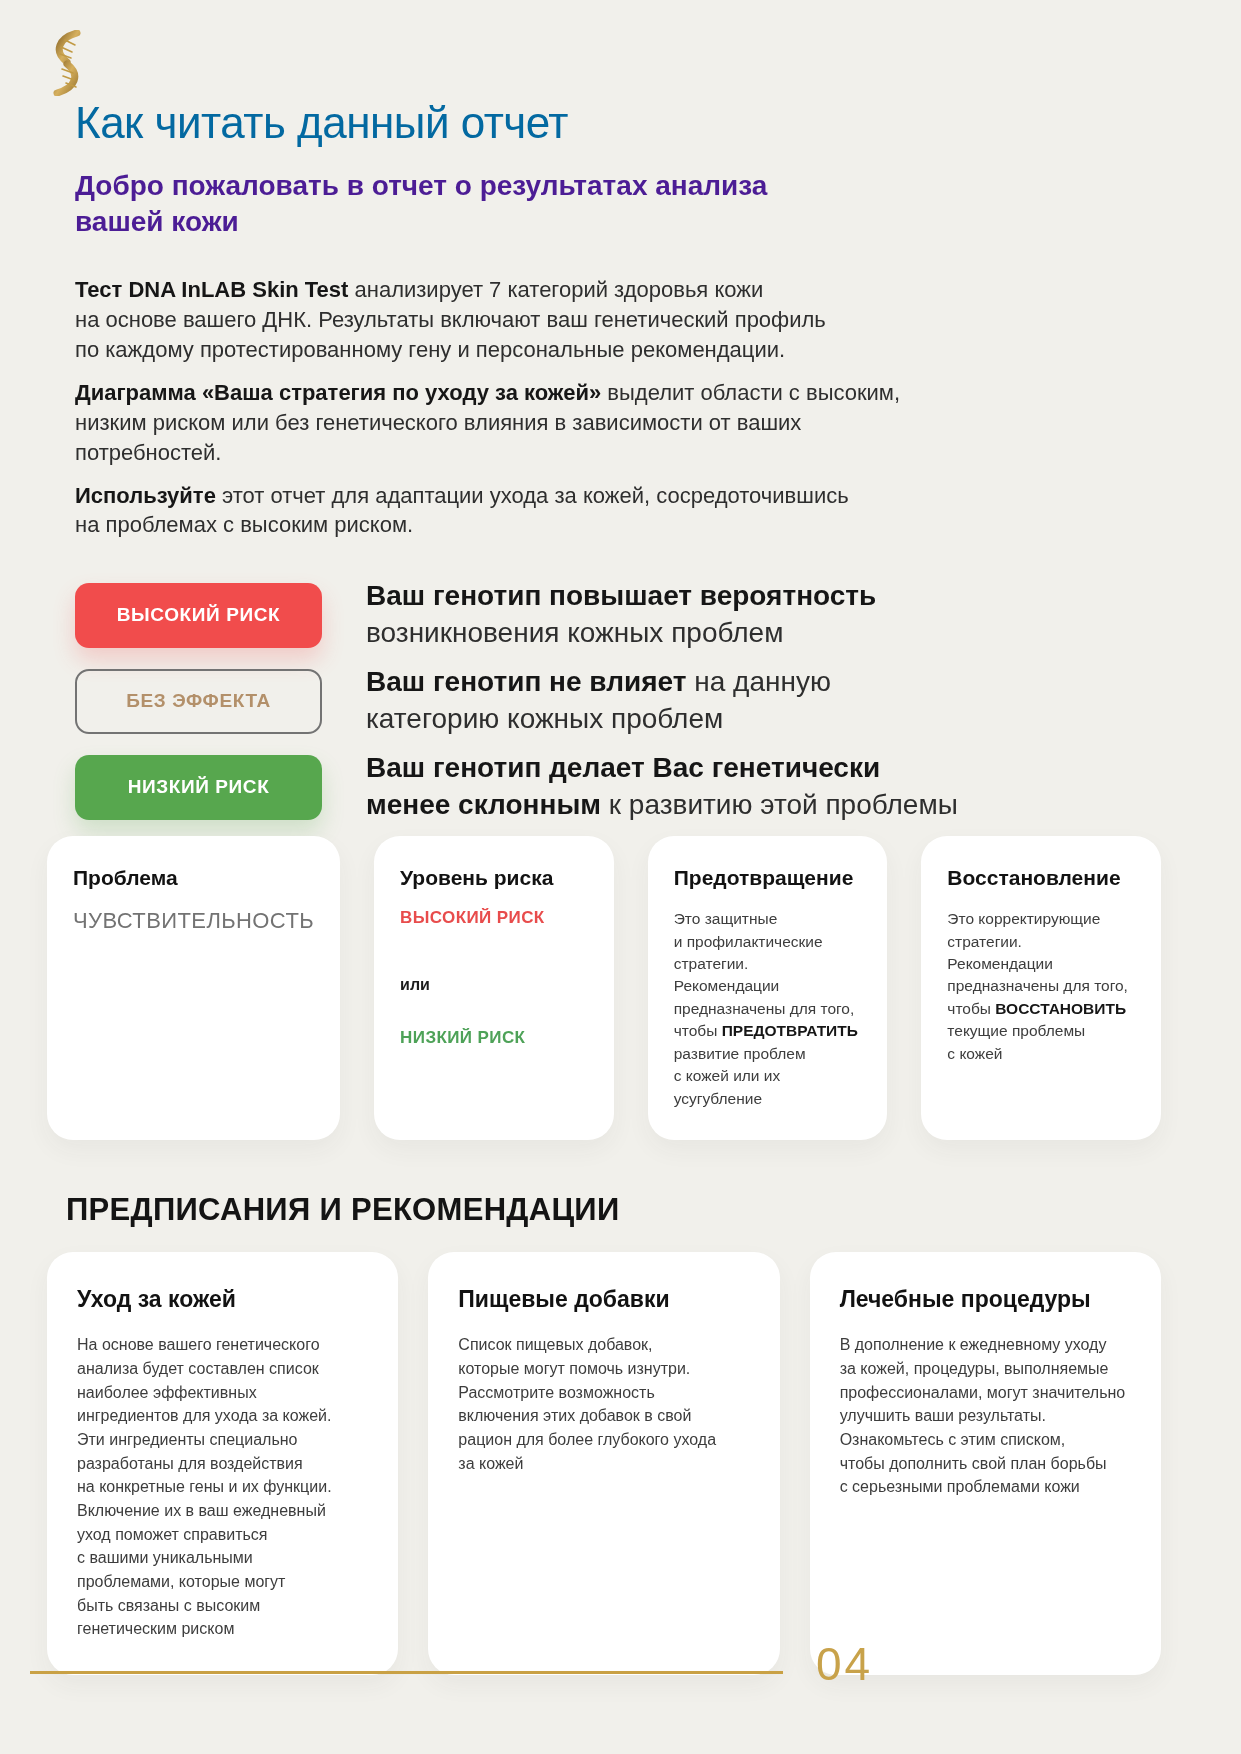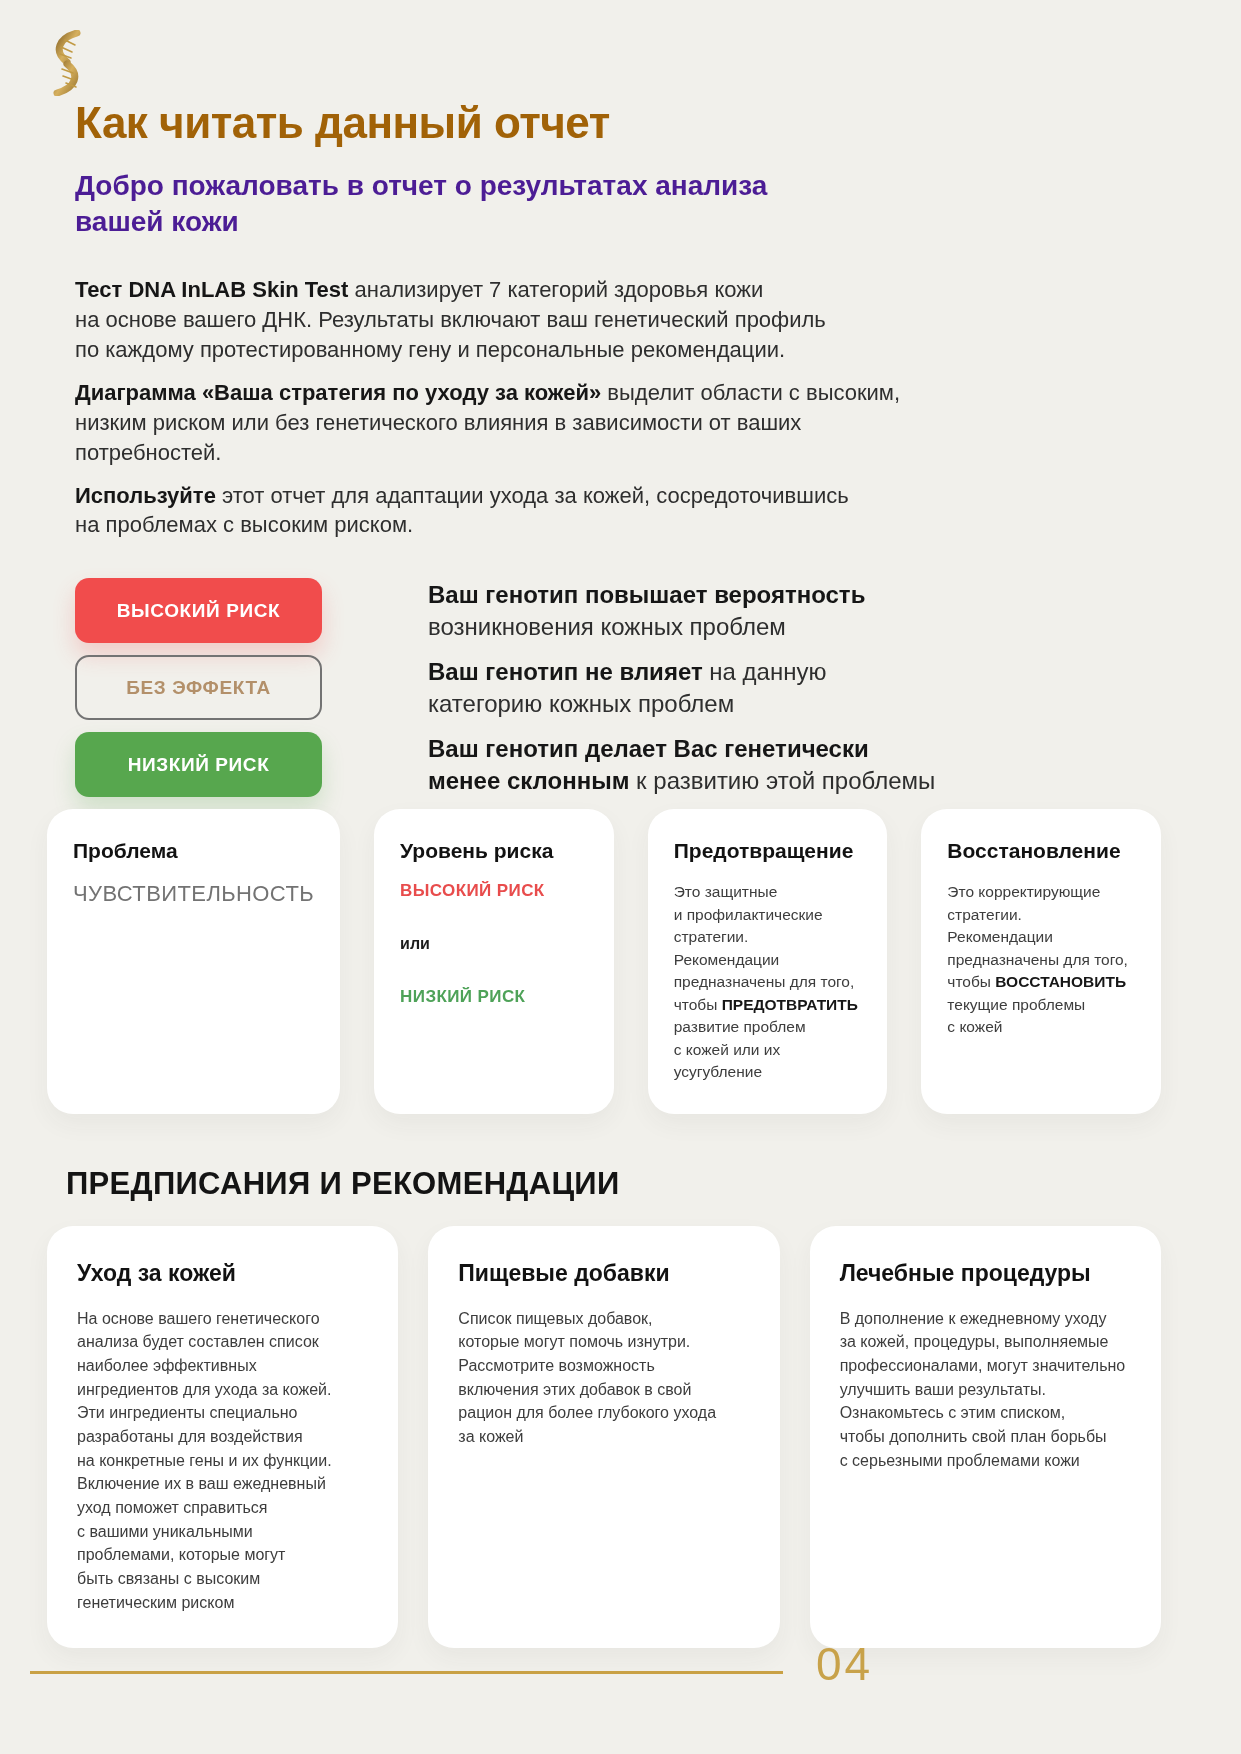--- a/index.html
+++ b/index.html
@@ -6,36 +6,36 @@
   html,body { background:#e8e7e2; }
   body { font-family:"Liberation Sans","DejaVu Sans",sans-serif; }
   .page{
     position:relative; width:1241px; height:1754px; margin:0 auto;
     background:#F1F0EB; overflow:hidden; color:#1c1c1c;
   }
   .logo{ position:absolute; top:30px; left:44px; width:48px; height:66px; }
   .content{ position:relative; padding:98px 80px 0 47px; }
   .indent{ margin-left:28px; }
 
-  h1.title{ font-size:44px; font-weight:700; letter-spacing:-0.5px; color:#a16207; margin-bottom:20px; }
+  h1.title{ font-size:44px; font-weight:400; letter-spacing:-0.5px; color:#0369a1; margin-bottom:20px; }
   h2.subtitle{ font-size:28px; font-weight:700; line-height:1.27; color:#4c1d95; white-space:pre-line; margin-bottom:36px; }
   p.intro{ font-size:22px; line-height:1.36; color:#2e2e2e; white-space:pre-line; margin-bottom:13px; max-width:980px; }
   p.intro b{ color:#161616; }
 
   .legend{ margin-top:38px; }
   .legend-row{ display:flex; align-items:center; margin-bottom:12px; }
   .badge{
     width:247px; min-height:65px; border-radius:14px;
     display:flex; align-items:center; justify-content:center;
     font-size:19px; font-weight:700; letter-spacing:0.6px; flex:0 0 auto;
   }
   .badge-high{ background:#F14C4C; color:#ffffff; box-shadow:0 12px 22px rgba(241,76,76,.22); }
   .badge-none{ background:transparent; border:2px solid #737373; color:#B3906A; }
   .badge-low{ background:#57A74E; color:#ffffff; box-shadow:0 12px 22px rgba(87,167,78,.22); }
-  .legend-text{ margin-left:106px; font-size:24px; line-height:1.32; color:#2e2e2e; white-space:pre-line; }
+  .legend-text{ margin-left:44px; font-size:28px; line-height:1.32; color:#2e2e2e; white-space:pre-line; }
   .legend-text b{ color:#161616; }
 
   h3.section-title{ font-size:31px; font-weight:700; letter-spacing:0.3px; color:#141414; margin-left:19px; }
   .st-strategy{ margin-top:116px; margin-bottom:28px; }
   .st-prescriptions{ margin-top:52px; margin-bottom:24px; }
 
   .cards{ display:grid; gap:34px; }
   .cards-4{ grid-template-columns:repeat(4,1fr); }
   .cards-3{ grid-template-columns:repeat(3,1fr); gap:30px; }
   .card{
@@ -44,21 +44,21 @@
   }
   .cards-4 .card{ min-height:256px; }
   .cards-3 .card{ min-height:312px; padding:34px 30px; }
   .card h4{ font-size:21px; font-weight:700; color:#121212; margin-bottom:18px; }
   .cards-3 .card h4{ font-size:23px; margin-bottom:20px; }
   .card-body{ font-size:15.5px; line-height:1.45; color:#3d3d3d; white-space:pre-line; }
   .cards-3 .card-body{ font-size:16px; line-height:1.48; }
   .card-body b{ color:#161616; }
   .card-caps{ font-size:22px; letter-spacing:0.4px; color:#737373; }
   .risk-high{ color:#E84C4C; font-weight:700; font-size:17px; letter-spacing:0.4px; }
-  .risk-or{ color:#1c1c1c; font-weight:700; font-size:16px; margin-top:34px; }
+  .risk-or{ color:#1c1c1c; font-weight:700; font-size:16px; margin-top:48px; }
   .risk-low{ color:#4EA258; font-weight:700; font-size:17px; letter-spacing:0.4px; margin-top:34px; }
 
   .footer-line{ position:absolute; left:30px; top:1671px; width:753px; height:2.5px; background:#C9A145; }
   .page-number{
     position:absolute; left:816px; top:1637px;
     font-size:46px; letter-spacing:3px; color:#C8A24A; font-weight:400;
   }
 </style>
 </head>
 <body>

